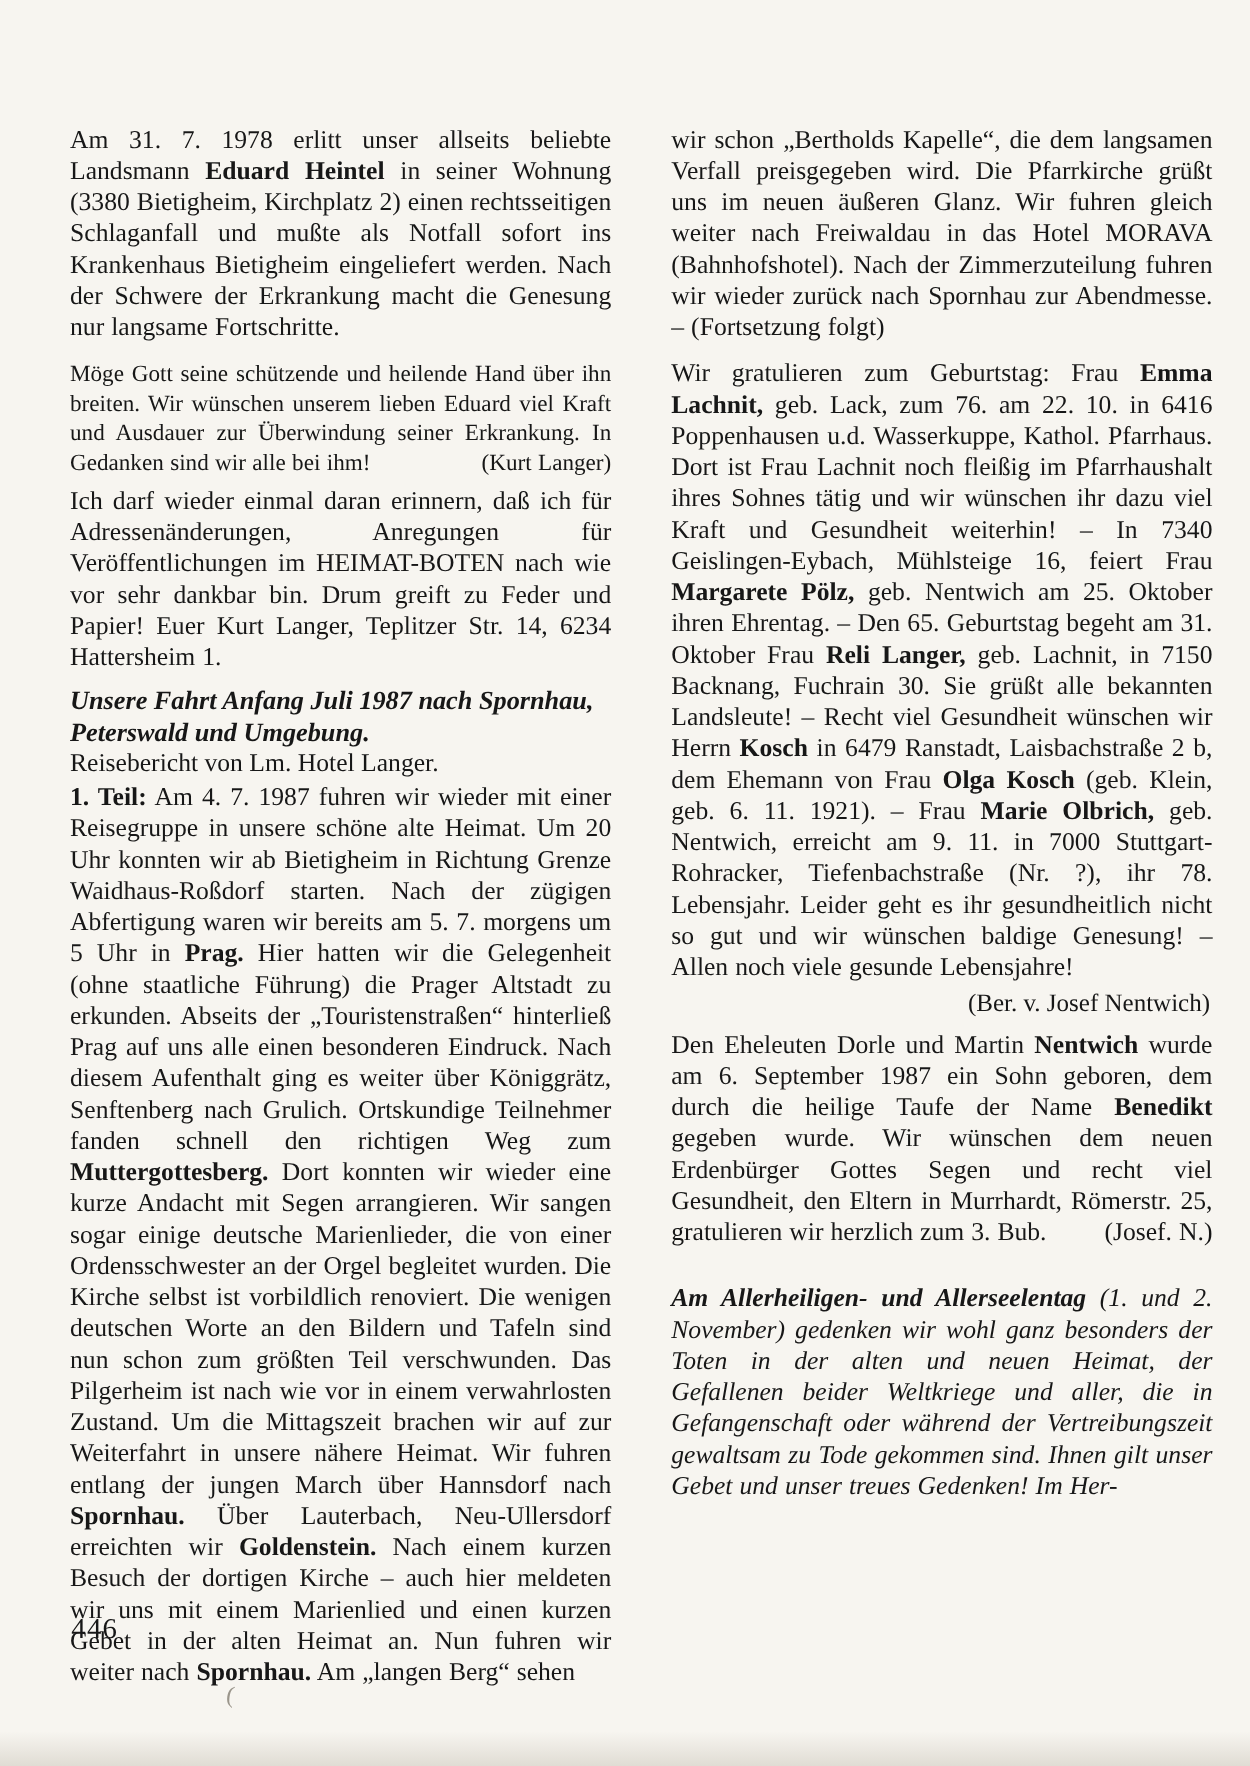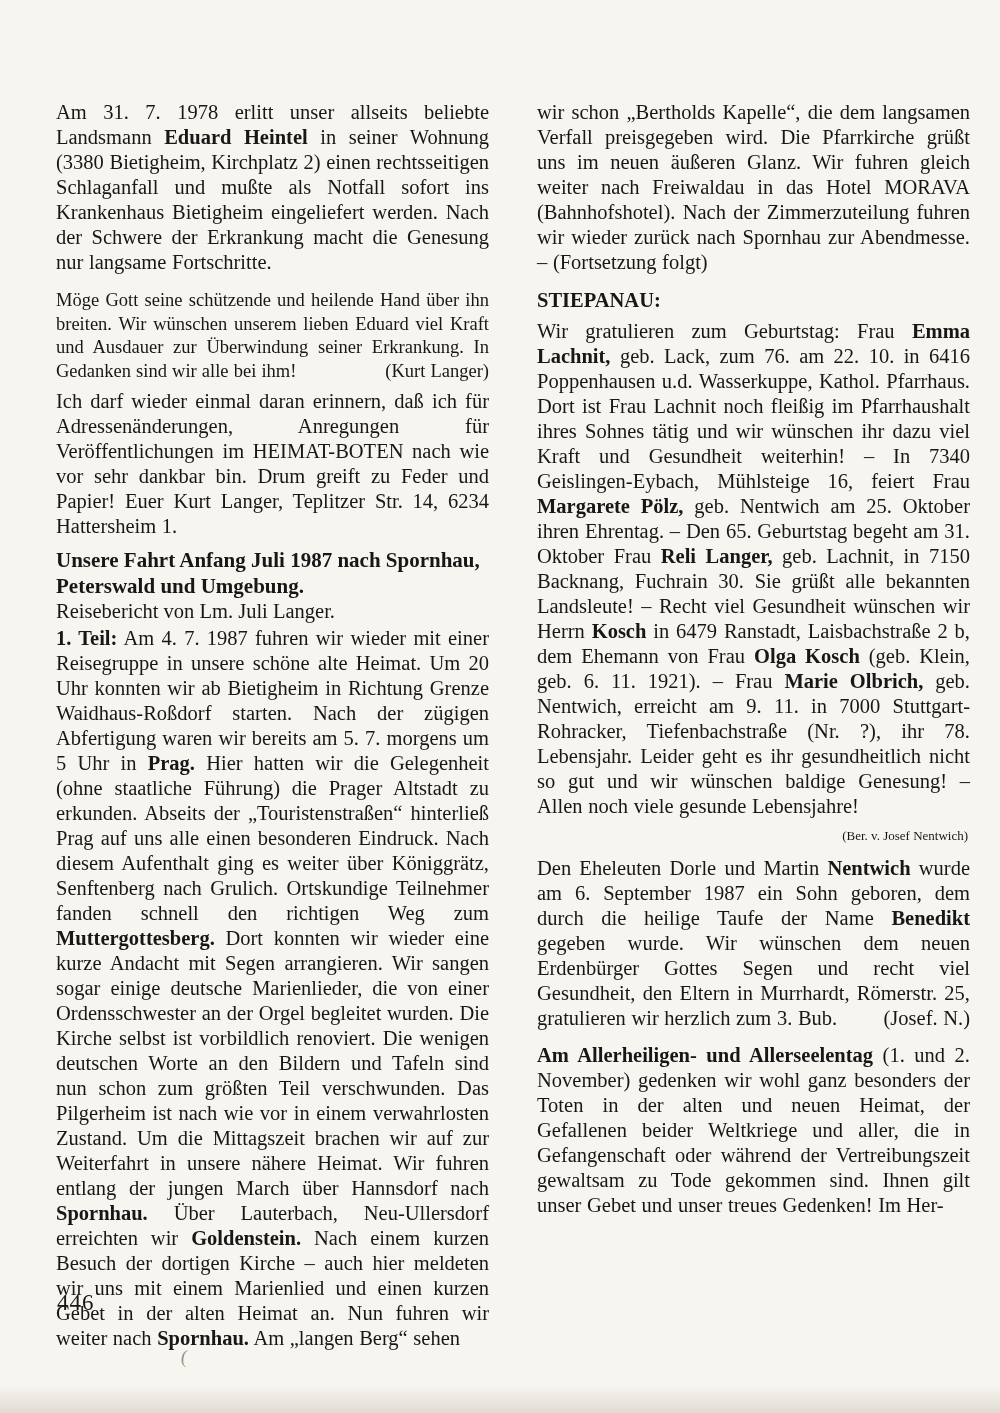--- a/index.html
+++ b/index.html
@@ -56,38 +56,39 @@
     line-height: 26px;
     margin: 2px 0 4px 0;
     text-align: left;
   }
   .heading-large {
     font-weight: bold;
     font-size: 21px;
     line-height: 26px;
     margin: 8px 0 0 0;
     text-align: left;
+    font-style: italic;
   }
   .plain-line {
     font-size: 20.5px;
     line-height: 25px;
     margin: 0 0 2px 0;
   }
   .sig-float {
     float: right;
   }
   .sig-line {
-    font-size: 13px;
+    font-size: 20px;
     line-height: 25px;
     text-align: right;
     margin: 4px 0 8px 0;
     padding-right: 2px;
   }
   .spaced-before   { }
-  .spaced-before-lg{ margin-top: 12px; }
+  .spaced-before-lg{ margin-top: 28px; font-style: italic; }
   .page-number {
     position: absolute;
     left: 57px;
     top: 1290px;
     font-size: 23px;
     letter-spacing: 1px;
   }
   .scan-artifact {
     position: absolute;
     left: 181px;
@@ -105,29 +106,28 @@
   <div class="column column-left">
     <p class="para"><span>Am 31. 7. 1978 erlitt unser allseits beliebte Landsmann </span><b>Eduard Heintel</b><span> in seiner Wohnung (3380 Bietigheim, Kirchplatz 2) einen rechtsseitigen Schlaganfall und mußte als Notfall sofort ins Krankenhaus Bietigheim eingeliefert werden. Nach der Schwere der Erkrankung macht die Genesung nur langsame Fortschritte.</span></p>
 
     <p class="para para-small"><span>Möge Gott seine schützende und heilende Hand über ihn breiten. Wir wünschen unserem lieben Eduard viel Kraft und Ausdauer zur Überwindung seiner Erkrankung. In Gedanken sind wir alle bei ihm!</span><span class="sig-float">(Kurt Langer)</span></p>
 
 
     <p class="para"><span>Ich darf wieder einmal daran erinnern, daß ich für Adressenänderungen, Anregungen für Veröffentlichungen im HEIMAT-BOTEN nach wie vor sehr dankbar bin. Drum greift zu Feder und Papier! Euer Kurt Langer, Teplitzer Str. 14, 6234 Hattersheim 1.</span></p>
 
     <h3 class="heading-large">Unsere Fahrt Anfang Juli 1987 nach Spornhau, Peterswald und Umgebung.</h3>
 
-    <p class="plain-line">Reisebericht von Lm. Juli Langer.</p>
+    <p class="plain-line">Reisebericht von Lm. Hotel Langer.</p>
 
     <p class="para"><b>1. Teil:</b><span> Am 4. 7. 1987 fuhren wir wieder mit einer Reisegruppe in unsere schöne alte Heimat. Um 20 Uhr konnten wir ab Bietigheim in Richtung Grenze Waidhaus-Roßdorf starten. Nach der zügigen Abfertigung waren wir bereits am 5. 7. morgens um 5 Uhr in </span><b>Prag.</b><span> Hier hatten wir die Gelegenheit (ohne staatliche Führung) die Prager Altstadt zu erkunden. Abseits der „Touristenstraßen“ hinterließ Prag auf uns alle einen besonderen Eindruck. Nach diesem Aufenthalt ging es weiter über Königgrätz, Senftenberg nach Grulich. Ortskundige Teilnehmer fanden schnell den richtigen Weg zum </span><b>Muttergottesberg.</b><span> Dort konnten wir wieder eine kurze Andacht mit Segen arrangieren. Wir sangen sogar einige deutsche Marienlieder, die von einer Ordensschwester an der Orgel begleitet wurden. Die Kirche selbst ist vorbildlich renoviert. Die wenigen deutschen Worte an den Bildern und Tafeln sind nun schon zum größten Teil verschwunden. Das Pilgerheim ist nach wie vor in einem verwahrlosten Zustand. Um die Mittagszeit brachen wir auf zur Weiterfahrt in unsere nähere Heimat. Wir fuhren entlang der jungen March über Hannsdorf nach </span><b>Spornhau.</b><span> Über Lauterbach, Neu-Ullersdorf erreichten wir </span><b>Goldenstein.</b><span> Nach einem kurzen Besuch der dortigen Kirche – auch hier meldeten wir uns mit einem Marienlied und einen kurzen Gebet in der alten Heimat an. Nun fuhren wir weiter nach </span><b>Spornhau.</b><span> Am „langen Berg“ sehen</span></p>
   </div>
 
   <div class="column column-right">
     <p class="para" style="margin-bottom:12px;"><span>wir schon „Bertholds Kapelle“, die dem langsamen Verfall preisgegeben wird. Die Pfarrkirche grüßt uns im neuen äußeren Glanz. Wir fuhren gleich weiter nach Freiwaldau in das Hotel MORAVA (Bahnhofshotel). Nach der Zimmerzuteilung fuhren wir wieder zurück nach Spornhau zur Abendmesse. – (Fortsetzung folgt)</span></p>
 
-    <h3 class="heading" style="margin-bottom:6px;">STIEPANAU:</h3>
 
     <p class="para"><span>Wir gratulieren zum Geburtstag: Frau </span><b>Emma Lachnit,</b><span> geb. Lack, zum 76. am 22. 10. in 6416 Poppenhausen u.d. Wasserkuppe, Kathol. Pfarrhaus. Dort ist Frau Lachnit noch fleißig im Pfarrhaushalt ihres Sohnes tätig und wir wünschen ihr dazu viel Kraft und Gesundheit weiterhin! – In 7340 Geislingen-Eybach, Mühlsteige 16, feiert Frau </span><b>Margarete Pölz,</b><span> geb. Nentwich am 25. Oktober ihren Ehrentag. – Den 65. Geburtstag begeht am 31. Oktober Frau </span><b>Reli Langer,</b><span> geb. Lachnit, in 7150 Backnang, Fuchrain 30. Sie grüßt alle bekannten Landsleute! – Recht viel Gesundheit wünschen wir Herrn </span><b>Kosch</b><span> in 6479 Ranstadt, Laisbachstraße 2 b, dem Ehemann von Frau </span><b>Olga Kosch</b><span> (geb. Klein, geb. 6. 11. 1921). – Frau </span><b>Marie Olbrich,</b><span> geb. Nentwich, erreicht am 9. 11. in 7000 Stuttgart-Rohracker, Tiefenbachstraße (Nr. ?), ihr 78. Lebensjahr. Leider geht es ihr gesundheitlich nicht so gut und wir wünschen baldige Genesung! – Allen noch viele gesunde Lebensjahre!</span></p>
 
     <p class="sig-line">(Ber. v. Josef Nentwich)</p>
 
     <p class="para spaced-before"><span>Den Eheleuten Dorle und Martin </span><b>Nentwich</b><span> wurde am 6. September 1987 ein Sohn geboren, dem durch die heilige Taufe der Name </span><b>Benedikt</b><span> gegeben wurde. Wir wünschen dem neuen Erdenbürger Gottes Segen und recht viel Gesundheit, den Eltern in Murrhardt, Römerstr. 25, gratulieren wir herzlich zum 3. Bub.</span><span class="sig-float">(Josef. N.)</span></p>
 
     <p class="para spaced-before-lg"><b>Am Allerheiligen- und Allerseelentag</b><span> (1. und 2. November) gedenken wir wohl ganz besonders der Toten in der alten und neuen Heimat, der Gefallenen beider Weltkriege und aller, die in Gefangenschaft oder während der Vertreibungszeit gewaltsam zu Tode gekommen sind. Ihnen gilt unser Gebet und unser treues Gedenken! Im Her-</span></p>
   </div>
 

